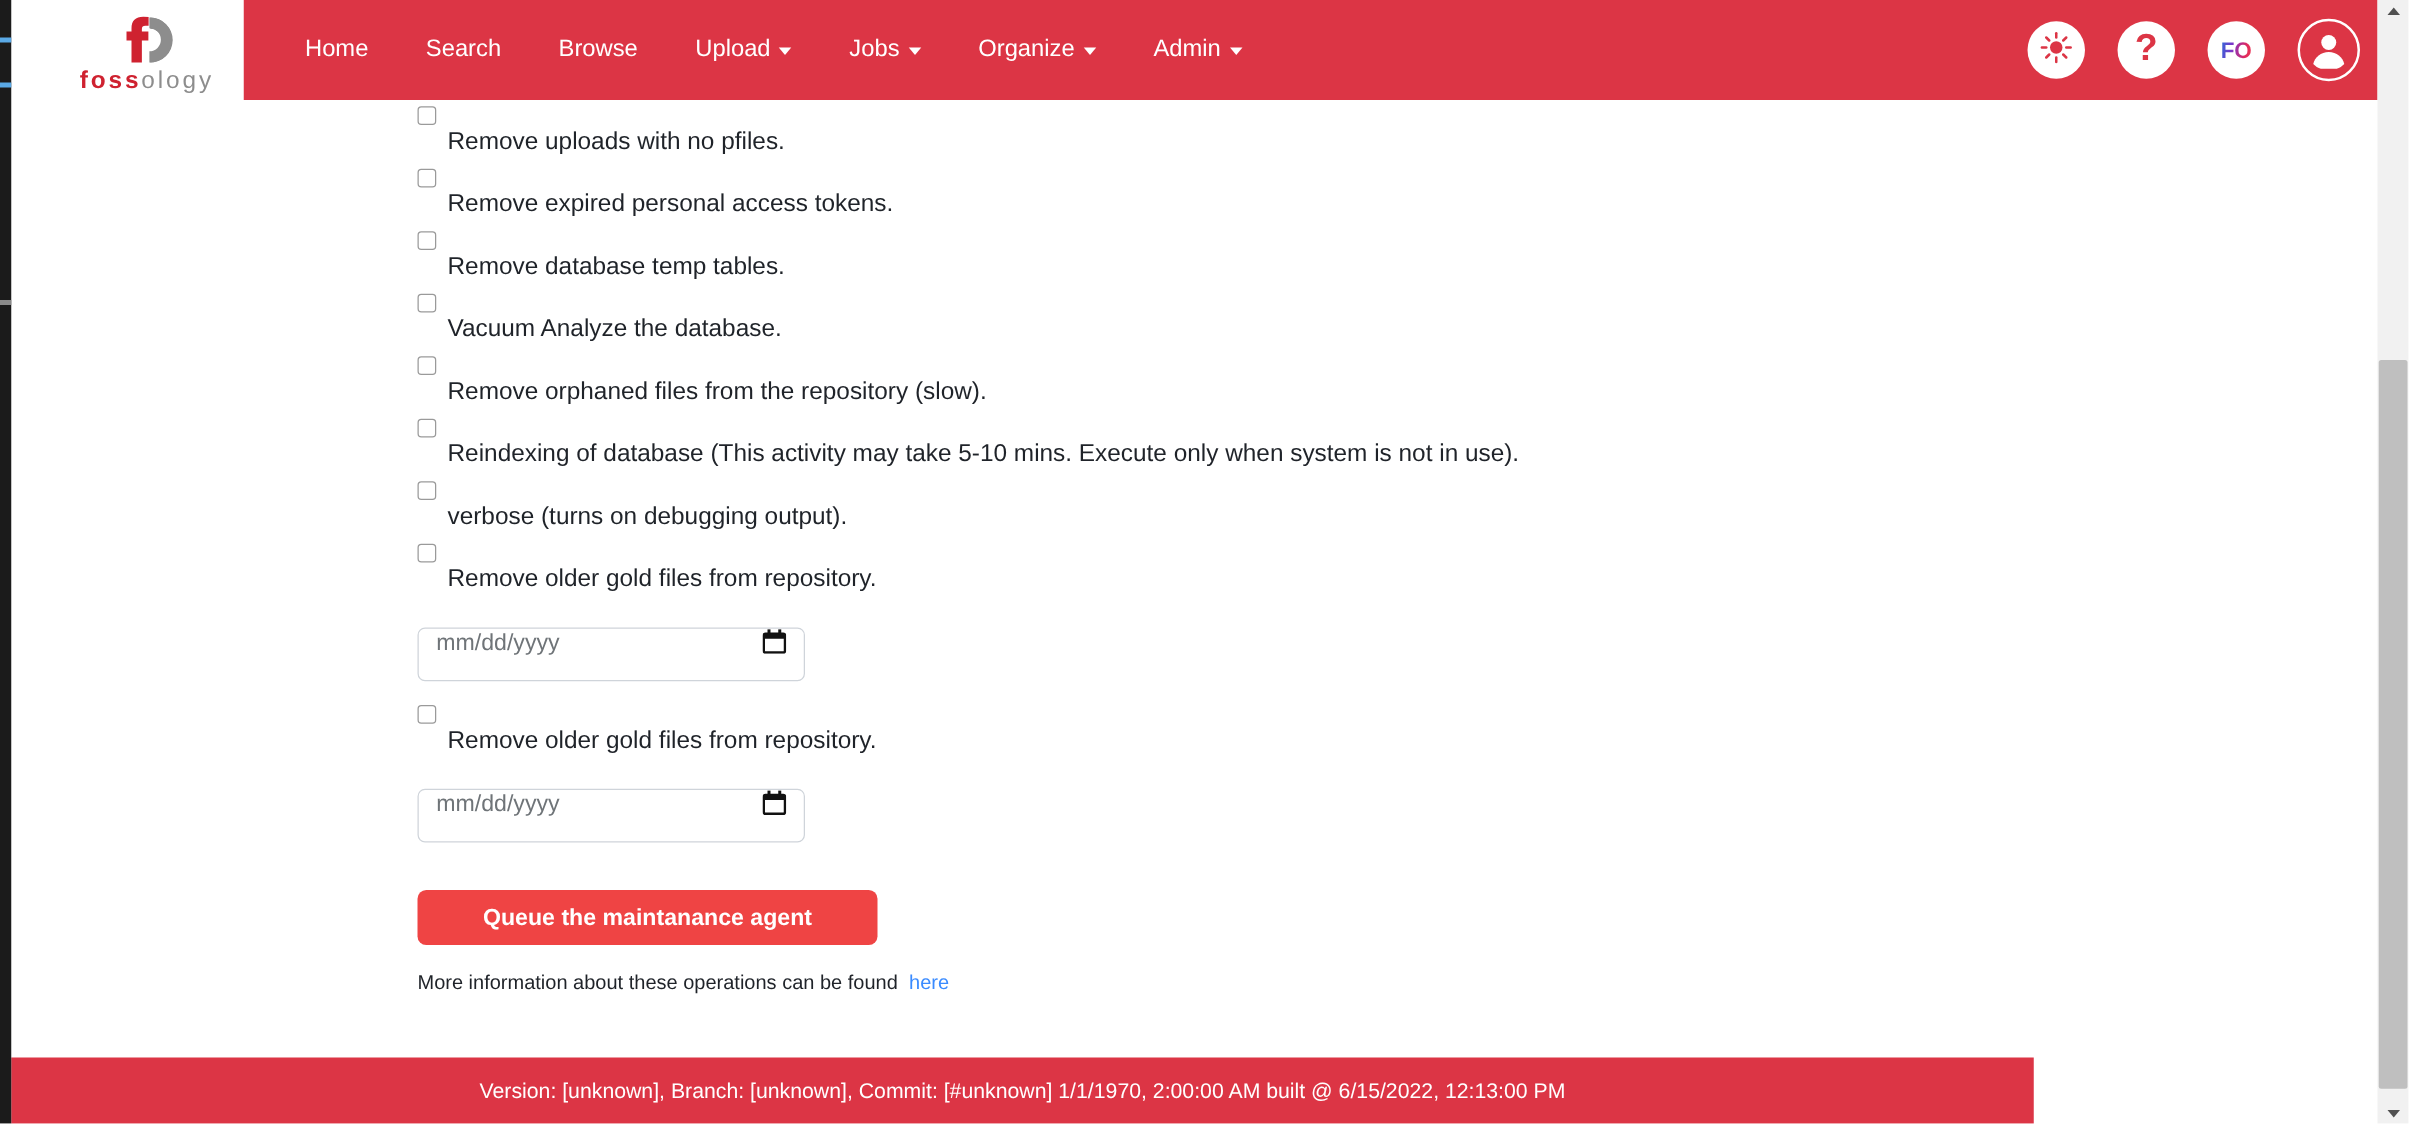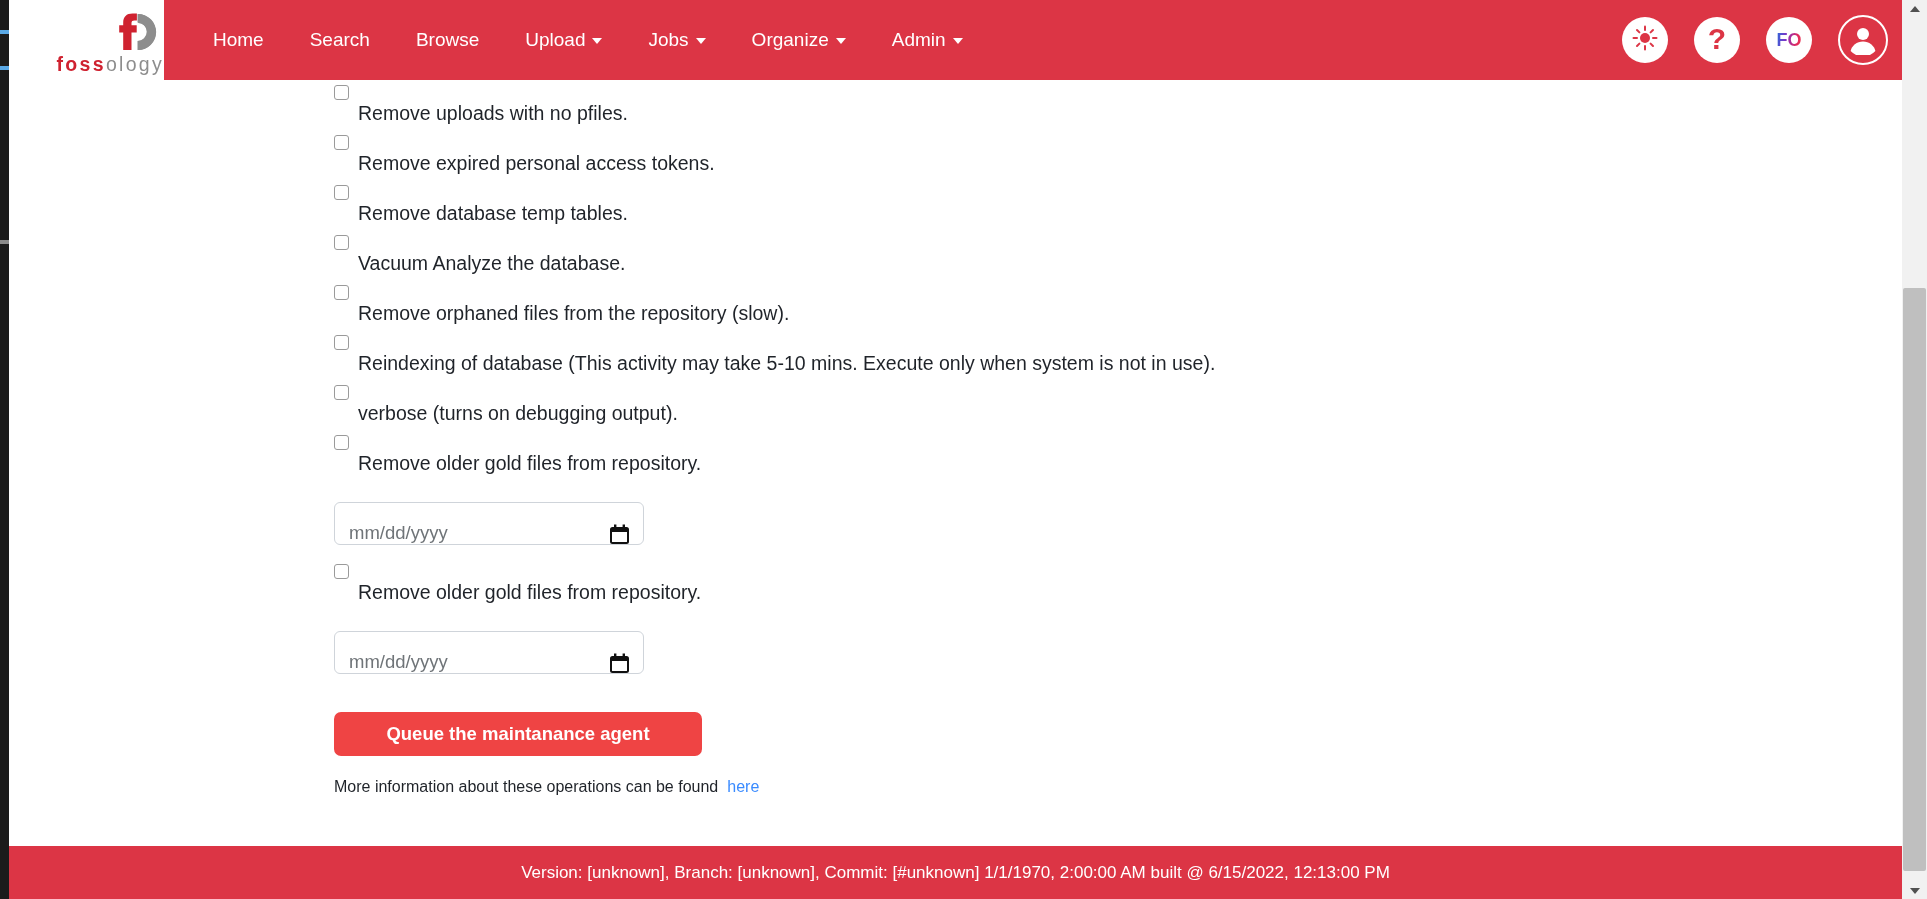--- a/index.html
+++ b/index.html
@@ -44,24 +44,25 @@
     height: 80px;
     display: flex;
     align-items: stretch;
     z-index: 40;
   }
   .logo-box {
     width: 155px;
     background: #ffffff;
     display: flex;
     flex-direction: column;
-    align-items: flex-end;
+    align-items: center;
     justify-content: center;
     padding-top: 4px;
     flex: 0 0 155px;
+    margin-left: 31px;
   }
   .logo-mark {
     width: 56px; height: 44px;
     position: relative;
     margin-bottom: 1px;
   }
   .logo-word {
     font-size: 19.5px;
     letter-spacing: 2.3px;
     line-height: 1;
@@ -181,21 +182,21 @@
   }
 
   .date-wrap {
     margin: 22px 0 14px 0;
     width: 310px;
     height: 43px;
     border: 1px solid #cfd4da;
     border-radius: 6px;
     background: #ffffff;
     display: flex;
-    align-items: flex-end;
+    align-items: flex-start;
     padding: 0 14px;
     position: relative;
     cursor: text;
   }
   .date-ph {
     font-size: 18.5px;
     color: #6f7478;
     flex: 1 1 auto;
   }
   .cal-icon { width: 19px; height: 20px; flex: 0 0 19px; cursor: pointer; }
@@ -224,21 +225,21 @@
     color: #3a8bff;
     margin-left: 9px;
     text-decoration: none;
     cursor: pointer;
   }
 
   
   .footer {
     position: absolute;
     left: 9px; bottom: 0;
-    width: 1893px;
+    width: 1618px;
     height: 53px;
     background: #dc3545;
     color: #ffffff;
     display: flex;
     align-items: center;
     justify-content: center;
     font-size: 17px;
     z-index: 40;
   }
 

